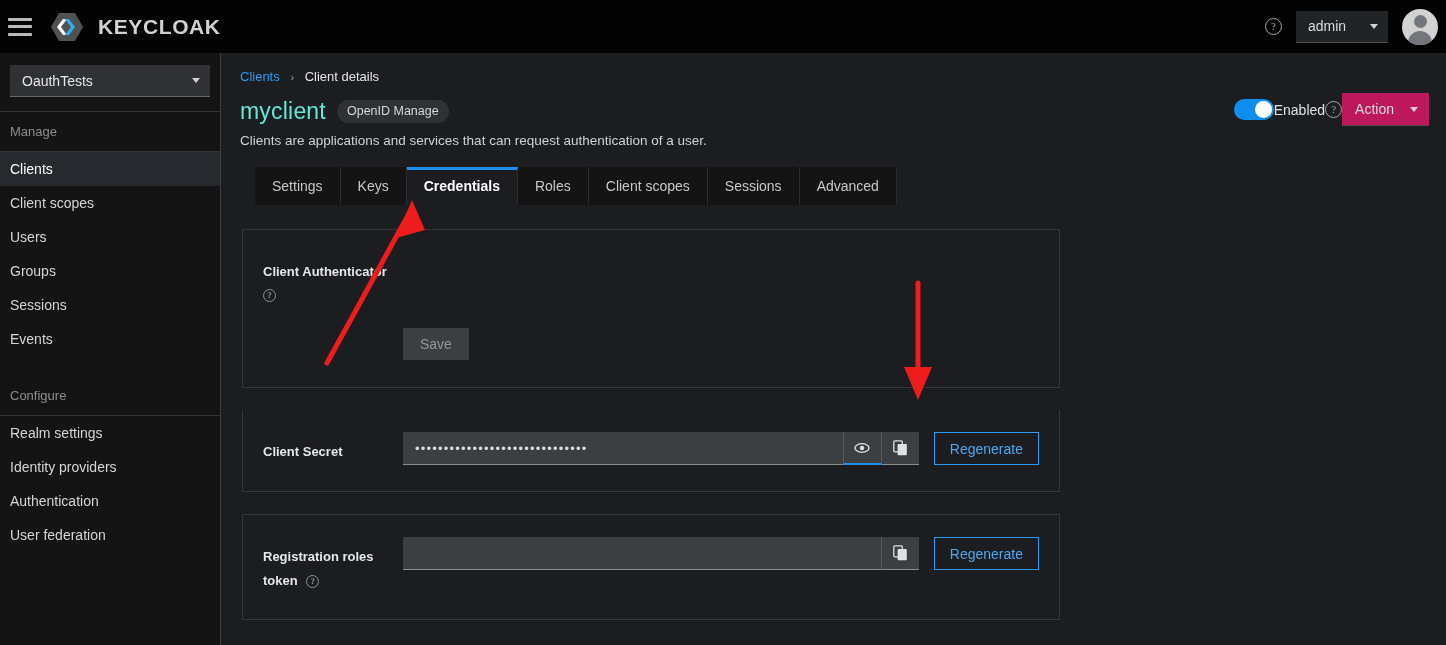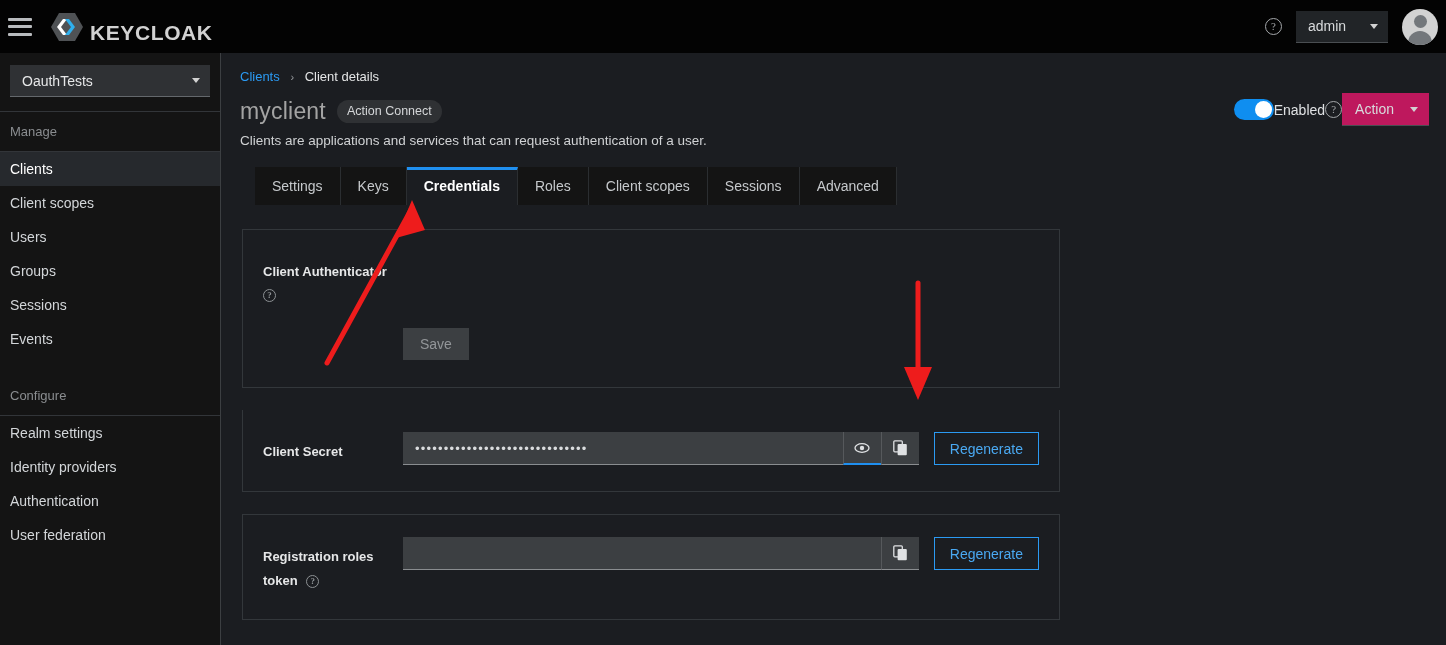--- a/index.html
+++ b/index.html
@@ -15,21 +15,21 @@
   .masthead {
     position: absolute; left: 0; top: 0; width: 1446px; height: 53px;
     background: #030303; display: flex; align-items: center;
   }
   .hamburger {
     width: 24px; height: 18px; margin-left: 8px; margin-right: 18px;
     display: flex; flex-direction: column; justify-content: space-between;
     cursor: pointer;
   }
   .hamburger span { display:block; height: 3px; background: #b8bbbe; border-radius: 1px; }
-  .brand { display: flex; align-items: flex-end; gap: 8px; }
+  .brand { display: flex; align-items: center; gap: 16px; }
   .brand-mark { width: 34px; height: 32px; position: relative; }
   .brand-text {
     font-size: 21px; font-weight: bold; letter-spacing: .6px;
     color: #d2d2d2; line-height: 1; margin-left: -2px;
   }
   .masthead-right {
     position: absolute; right: 0; top: 0; height: 53px;
     display: flex; align-items: center; gap: 14px; padding-right: 8px;
   }
   .icon-help {
@@ -77,21 +77,21 @@
   
   .content { position: absolute; left: 221px; top: 53px; width: 1225px; height: 592px; }
 
   .breadcrumb { padding: 16px 0 0 19px; font-size: 13px; }
   .bc-link { color: #2b9af3; cursor: pointer; }
   .bc-sep { color: #9a9da0; margin: 0 7px; font-size: 11px; }
   .bc-cur { color: #e4e5e6; }
 
   .page-head { position: relative; padding: 14px 0 0 19px; }
   .title-row { display: flex; align-items: center; gap: 11px; }
-  .page-title { font-size: 23px; color: #a3a3a3; font-weight: normal; letter-spacing: .2px; }
+  .page-title { font-size: 23px; color: #5eead4; font-weight: normal; letter-spacing: .2px; }
   .chip {
     background: #2f3134; color: #d4d6d8; font-size: 12.5px;
     padding: 4px 10px 5px; border-radius: 13px;
   }
   .page-sub { font-size: 13.5px; color: #d0d2d4; margin-top: 8px; }
 
   .head-right {
     position: absolute; right: 17px; top: 9px;
     display: flex; align-items: center; 
   }
@@ -238,21 +238,21 @@
 
     <div class="breadcrumb">
       <span class="bc-link">Clients</span>
       <span class="bc-sep">›</span>
       <span class="bc-cur">Client details</span>
     </div>
 
     <div class="page-head">
       <div class="title-row">
         <div class="page-title">myclient</div>
-        <div class="chip">Action Connect</div>
+        <div class="chip">OpenID Manage</div>
       </div>
       <div class="page-sub">Clients are applications and services that can request authentication of a user.</div>
 
       <div class="head-right">
         <div class="toggle"></div>
         <span class="enabled-lbl">Enabled</span>
         <div class="icon-help">?</div>
         <div class="action-dd">
           <span class="lbl">Action</span>
           <span class="caret"></span>

